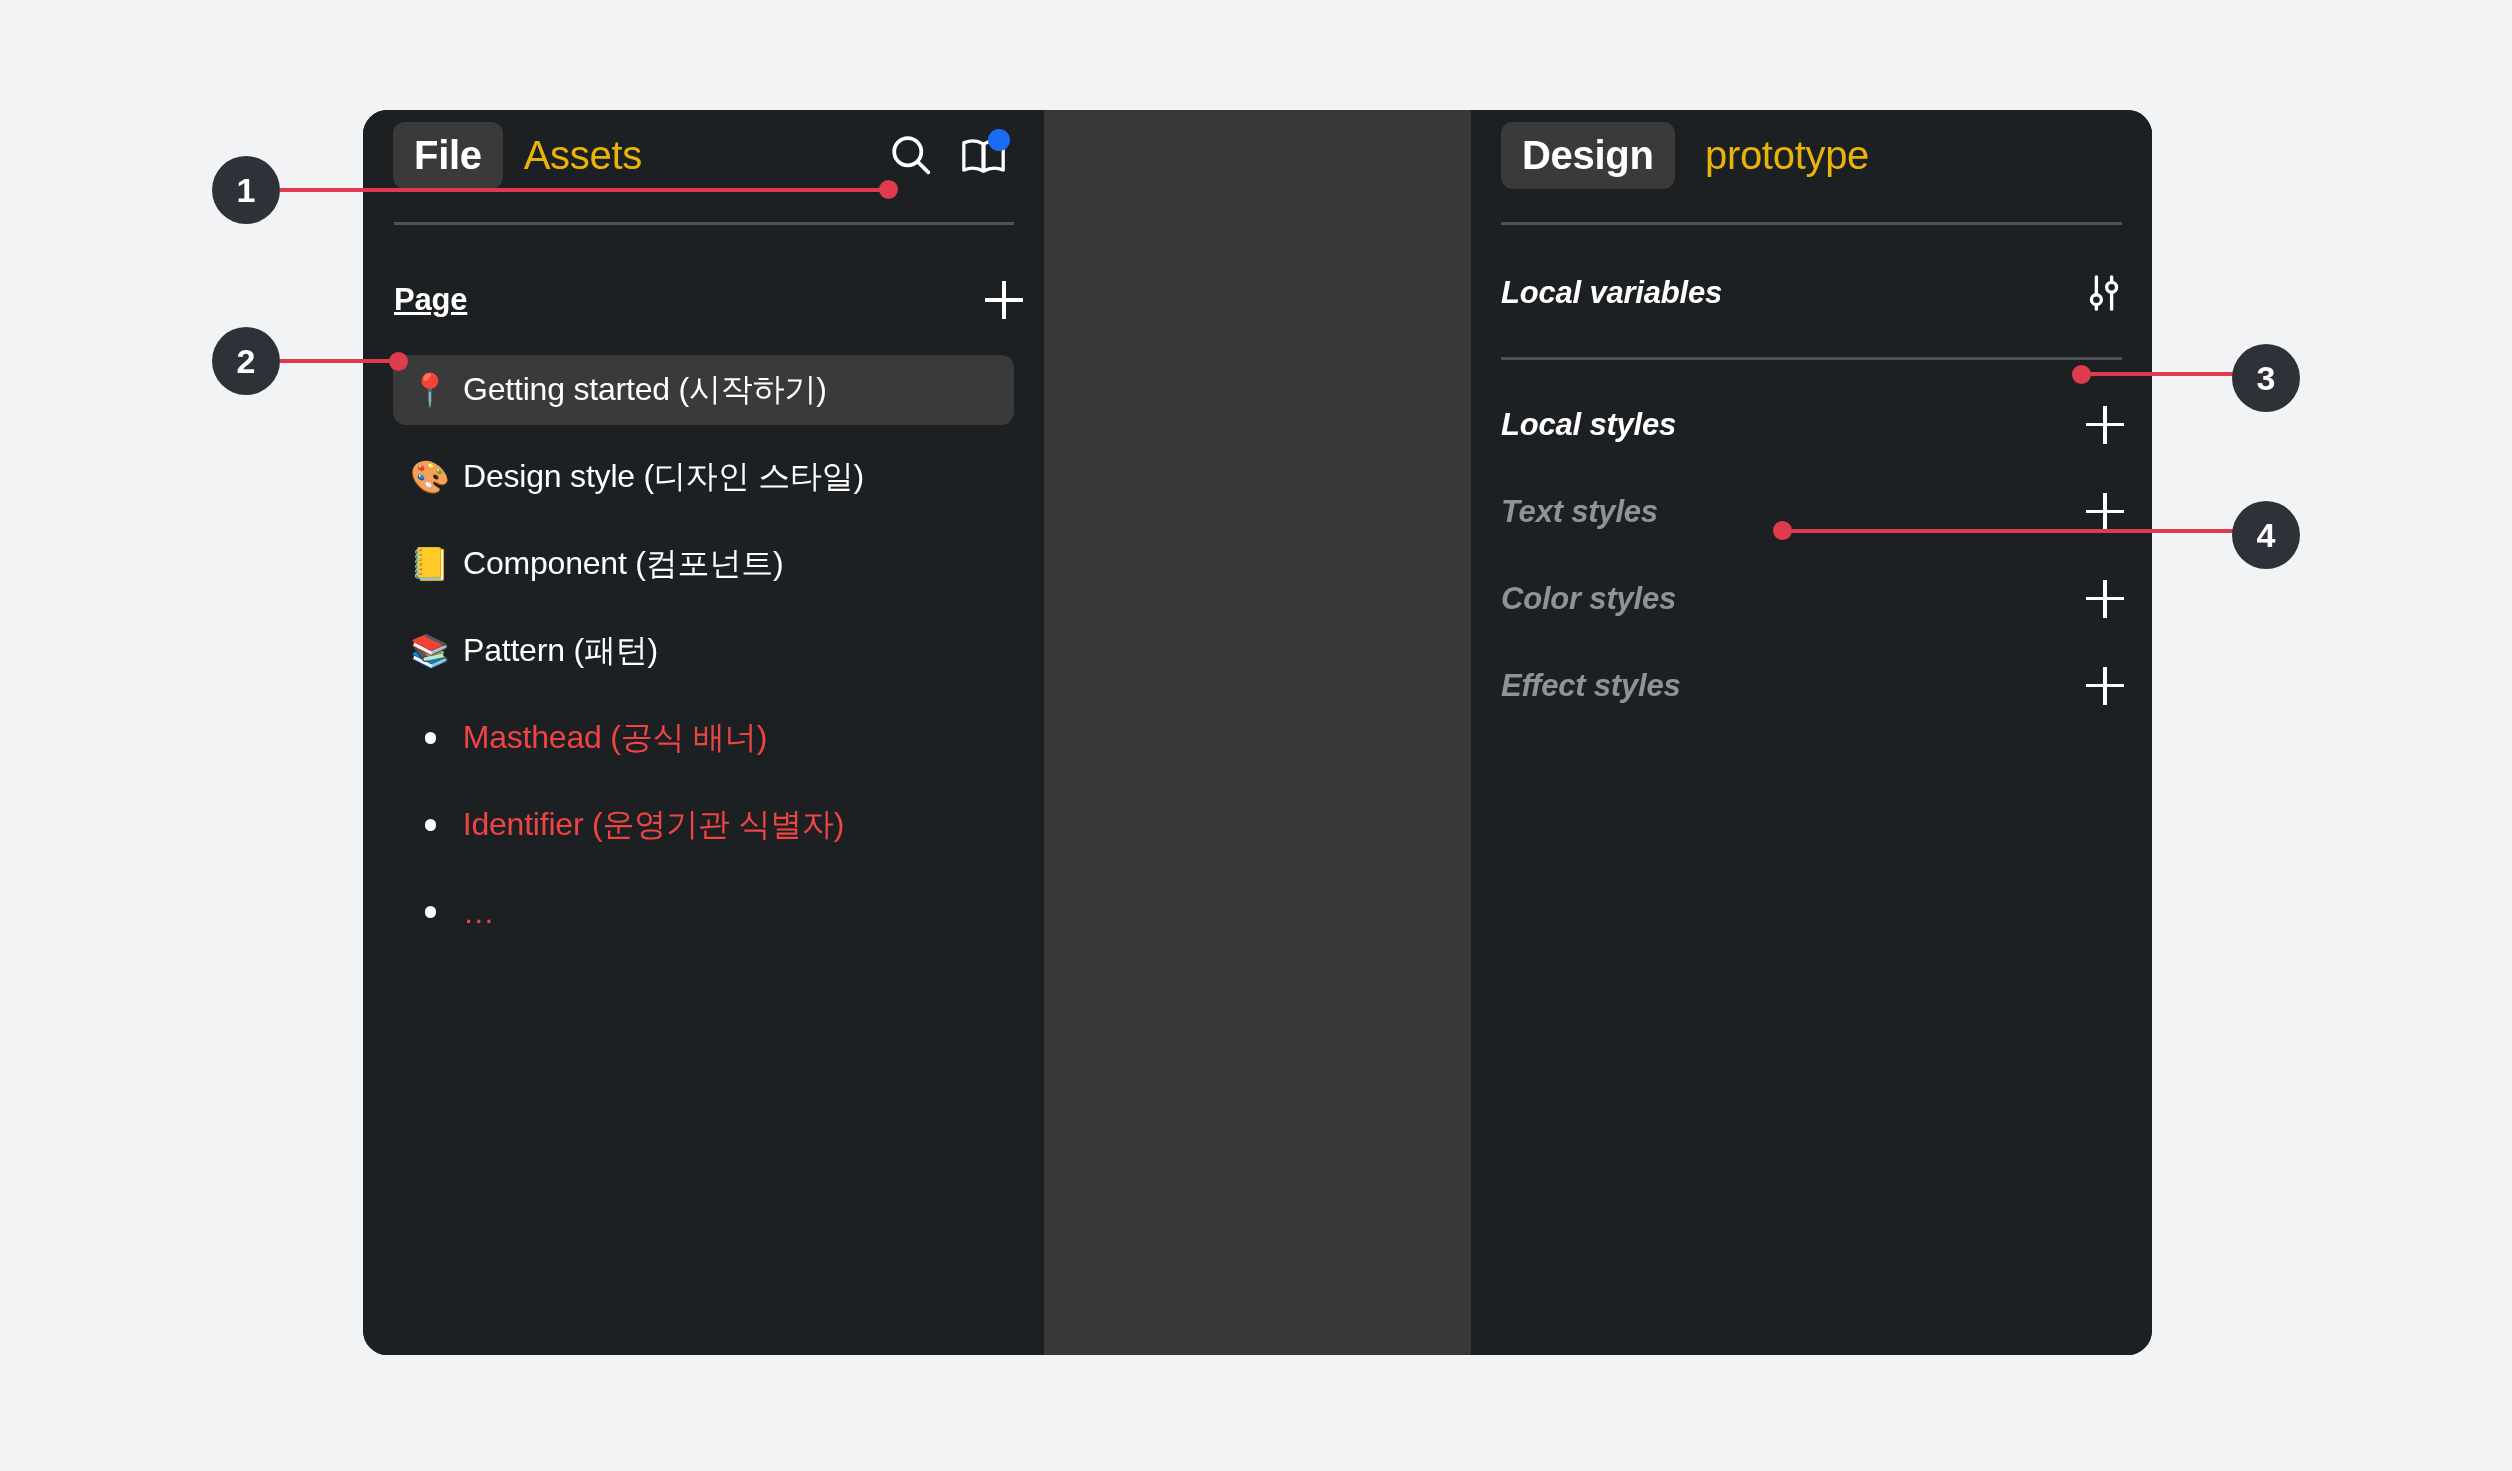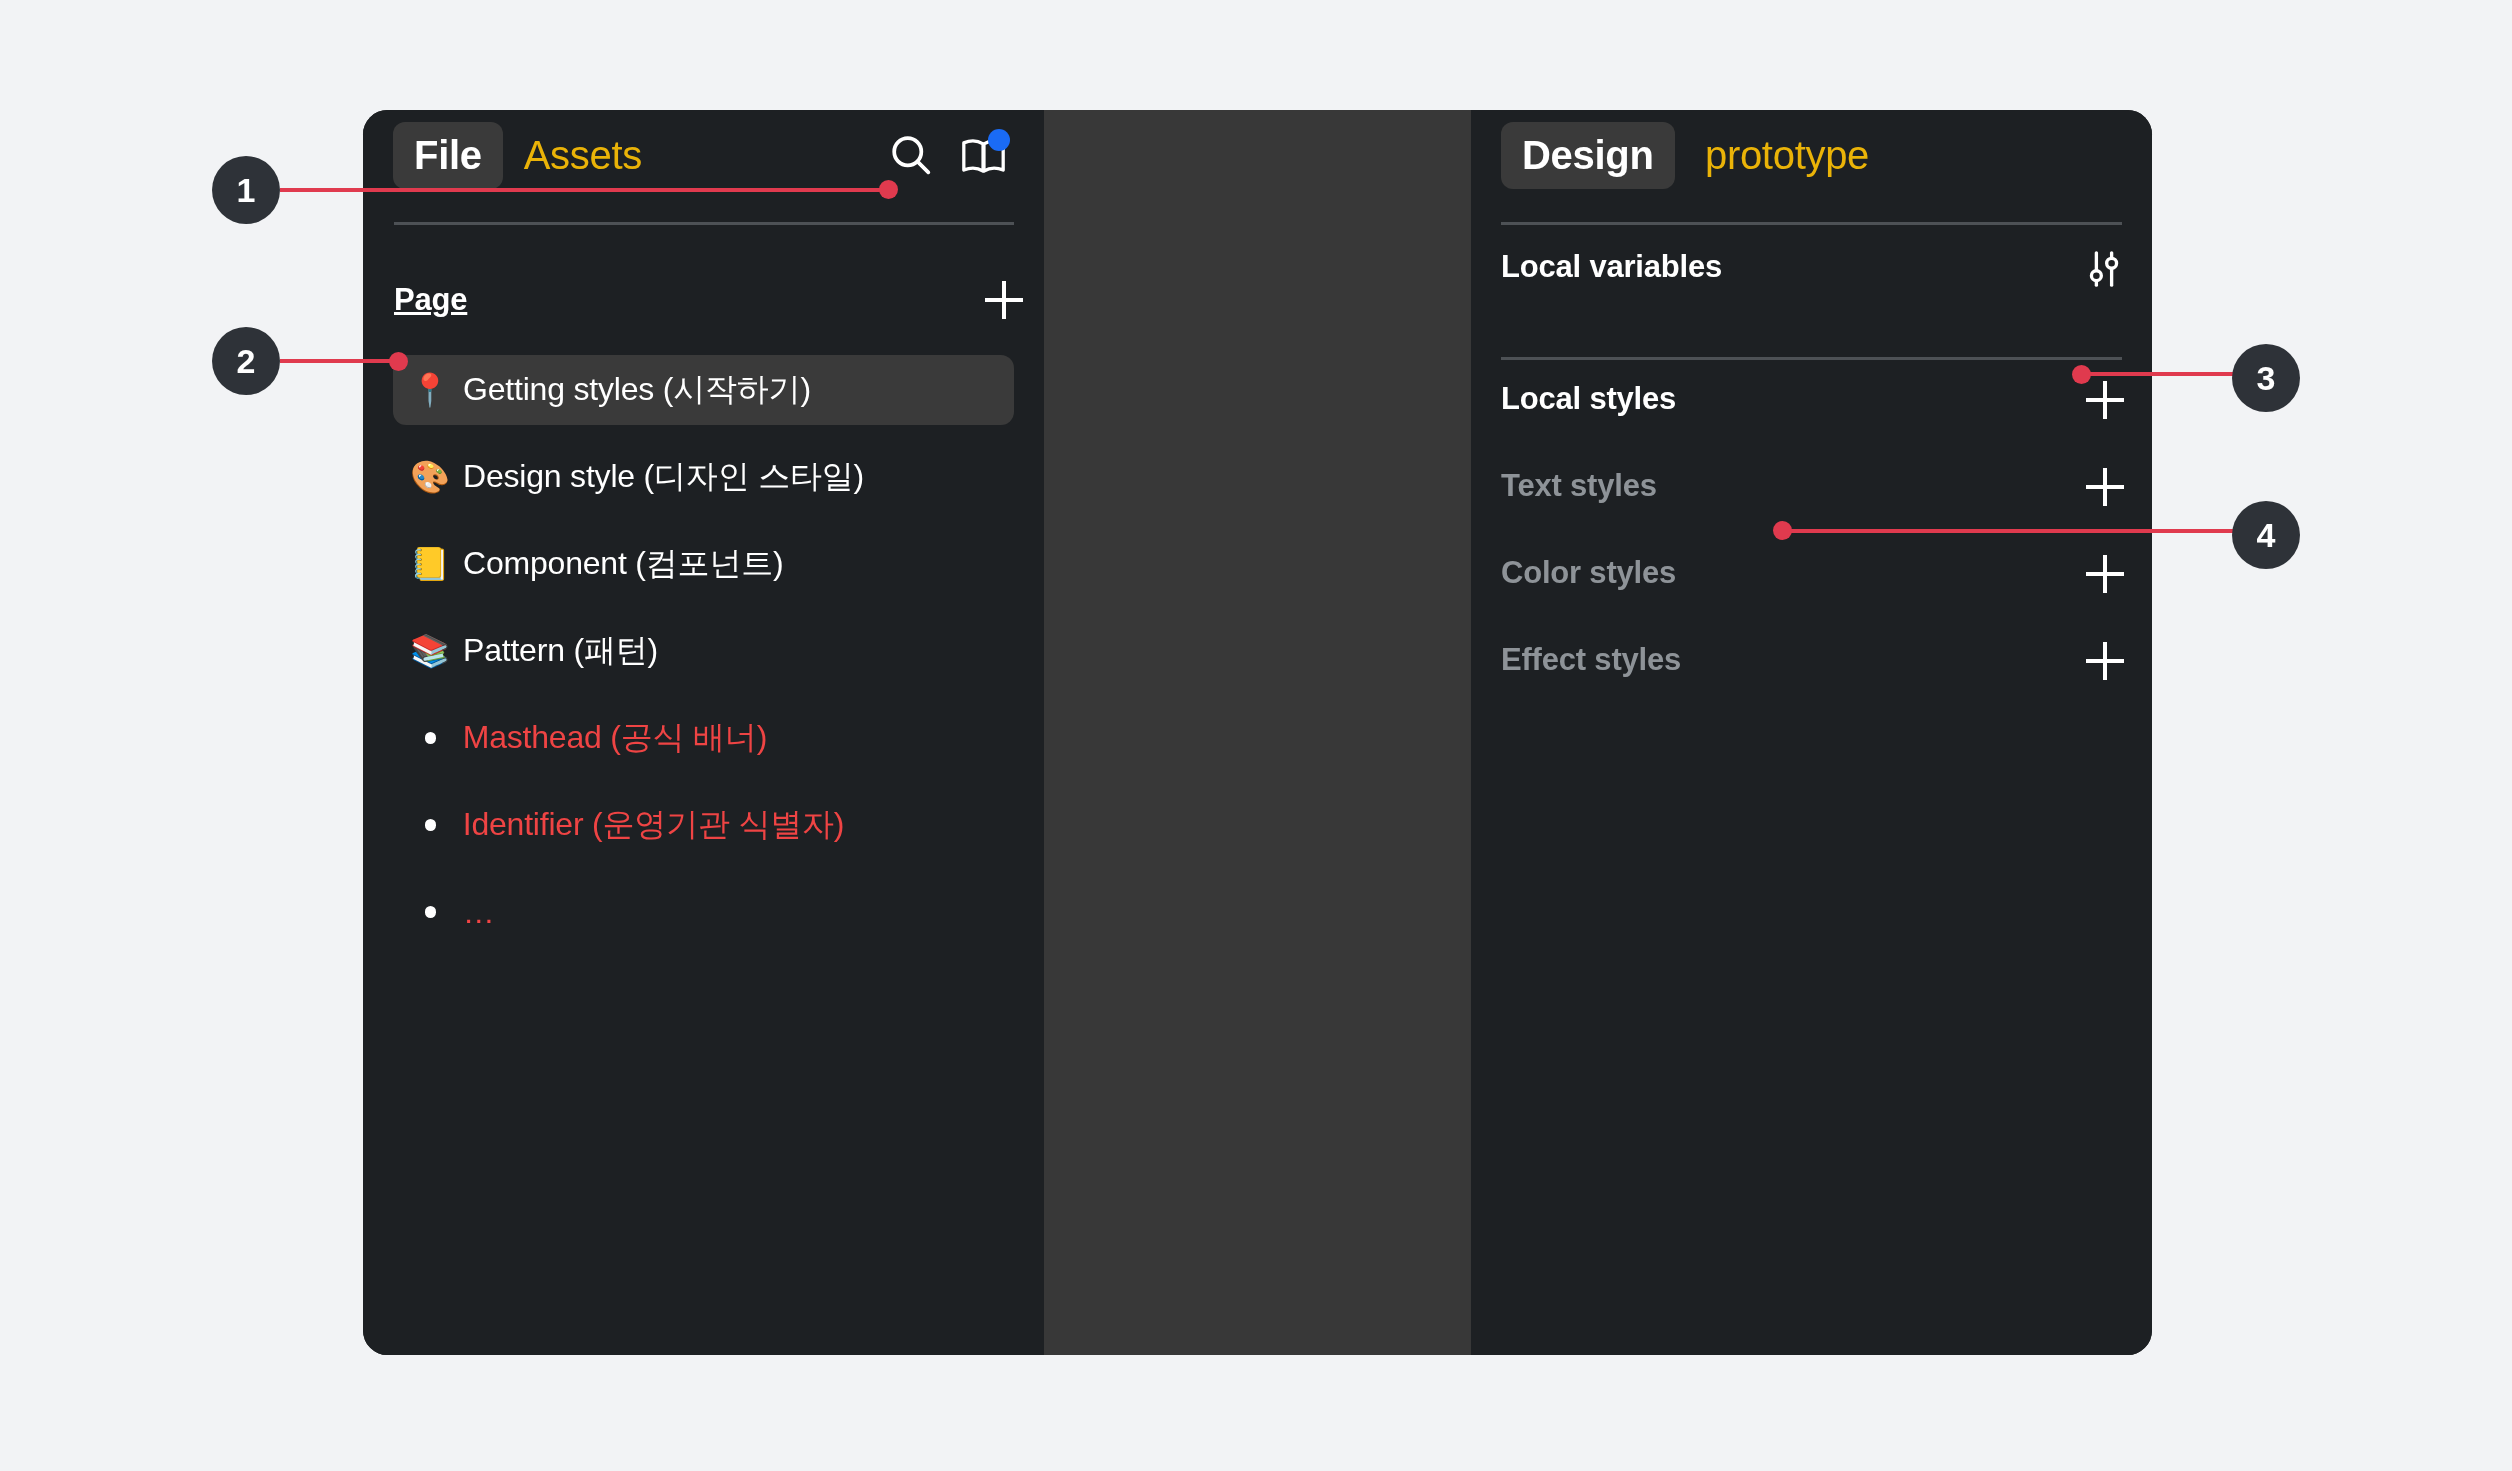--- a/index.html
+++ b/index.html
@@ -173,22 +173,24 @@
   }
 
   .rdivider {
     height: 2.8px;
     background: #4d5155;
     margin: 21px 30px 0 30px;
   }
 
   .section-row {
     display: flex;
+    align-items: center;
     height: 87px;
     padding: 0 28px 0 30px;
+    font-style: italic;
   }
   .section-row .label {
     font-size: 31px;
     font-weight: bold;
     color: #ffffff;
     letter-spacing: -0.2px;
   }
   .section-row.muted .label {
     color: #8e9398;
     font-weight: bold;
@@ -293,21 +295,21 @@
       <div class="page-header">
         <span class="title">Page</span>
         <span class="spacer"></span>
         <span class="plus-glyph"></span>
       </div>
 
       <div class="page-list">
 
         <div class="page-item selected">
           <span class="emoji">📍</span>
-          <span class="label">Getting styles (시작하기)</span>
+          <span class="label">Getting started (시작하기)</span>
         </div>
 
         <div class="page-item">
           <span class="emoji">🎨</span>
           <span class="label">Design style (디자인 스타일)</span>
         </div>
 
         <div class="page-item">
           <span class="emoji">📒</span>
           <span class="label">Component (컴포넌트)</span>

